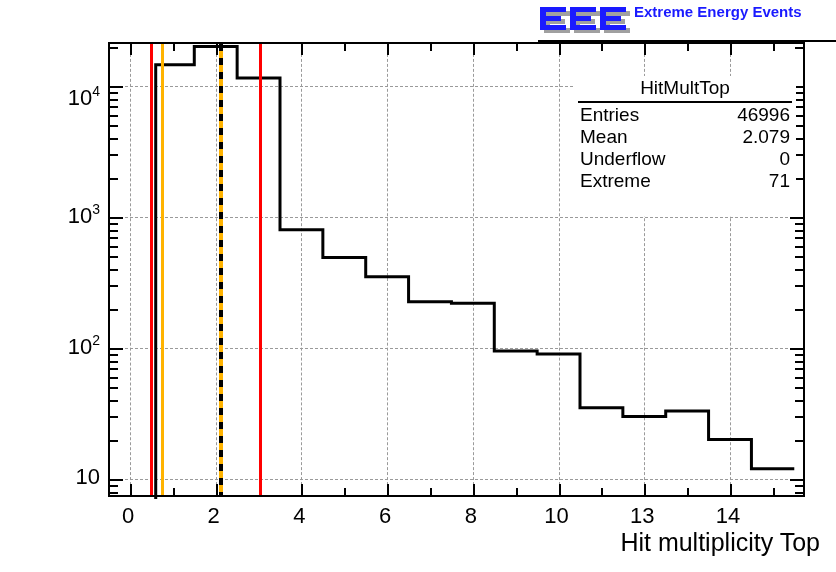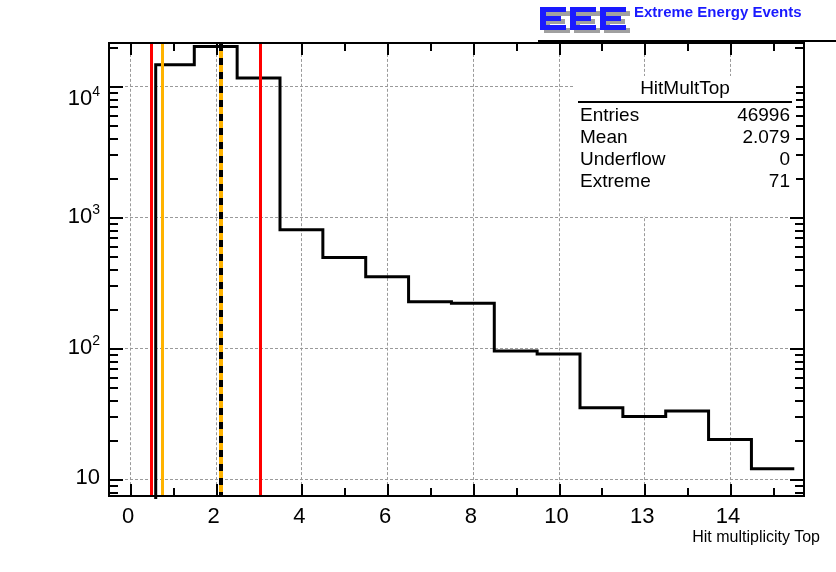--- a/index.html
+++ b/index.html
@@ -41,21 +41,21 @@
   .ytick-r-major{height:2px;width:13px;right:0;}
   .ytick-r-minor{height:2px;width:8px;right:0;}
 
   
   .xlabel{position:absolute;font-size:22px;color:#000;text-align:center;
      transform:translateX(-50%);white-space:nowrap;}
   .ylabel{position:absolute;font-size:22px;color:#000;text-align:right;
      white-space:nowrap;transform:translateY(-50%);}
   .ylabel sup{font-size:14px;vertical-align:super;}
 
-  #xaxis-title{position:absolute;right:16px;top:528px;font-size:16px;
+  #xaxis-title{position:absolute;right:16px;top:528px;font-size:25px;
      white-space:nowrap;color:#000;}
 
   
   .vmarker{position:absolute;top:0;bottom:0;width:3px;}
   .vmarker.red{background:#ff0000;}
   .vmarker.orange{background:#ffb300;}
   .vmarker.dashmean{width:4px;background:
      repeating-linear-gradient(to bottom,#000 0px,#000 7px,#ffb300 7px,#ffb300 14px);}
 
   

